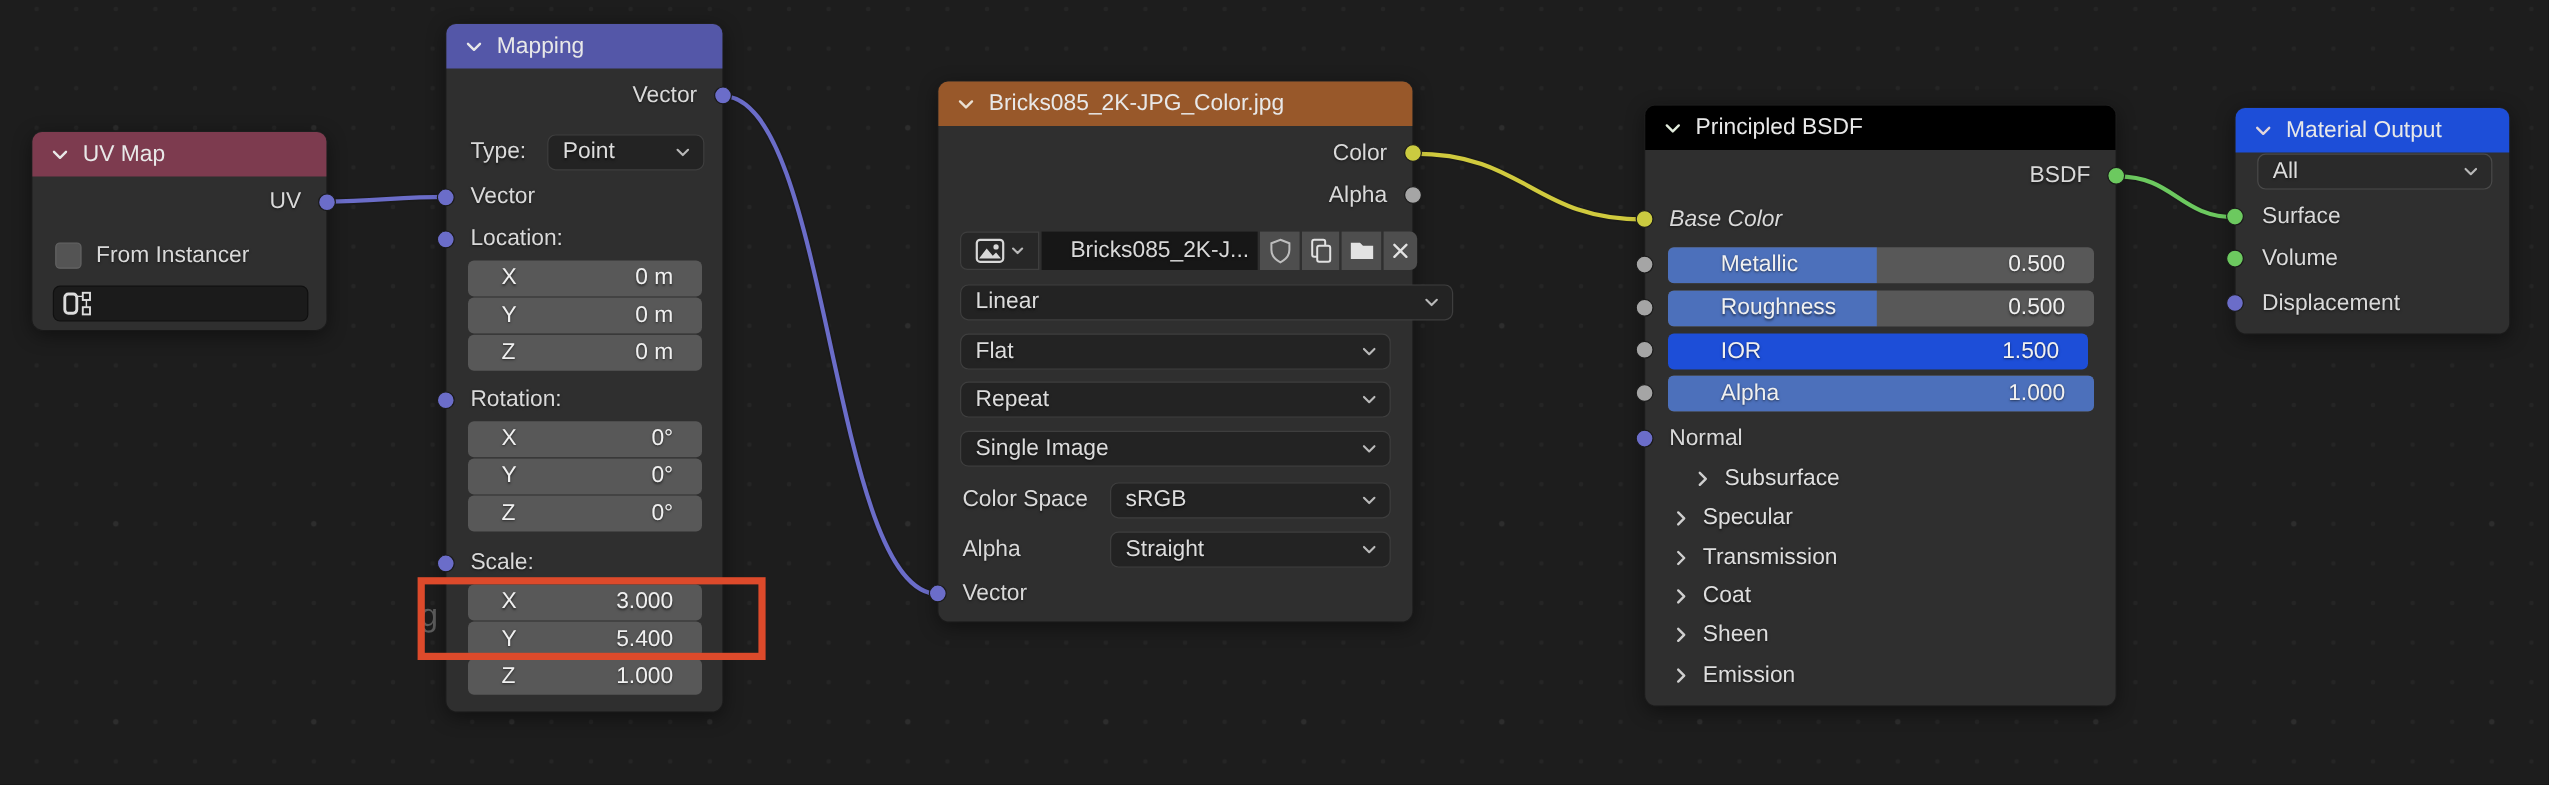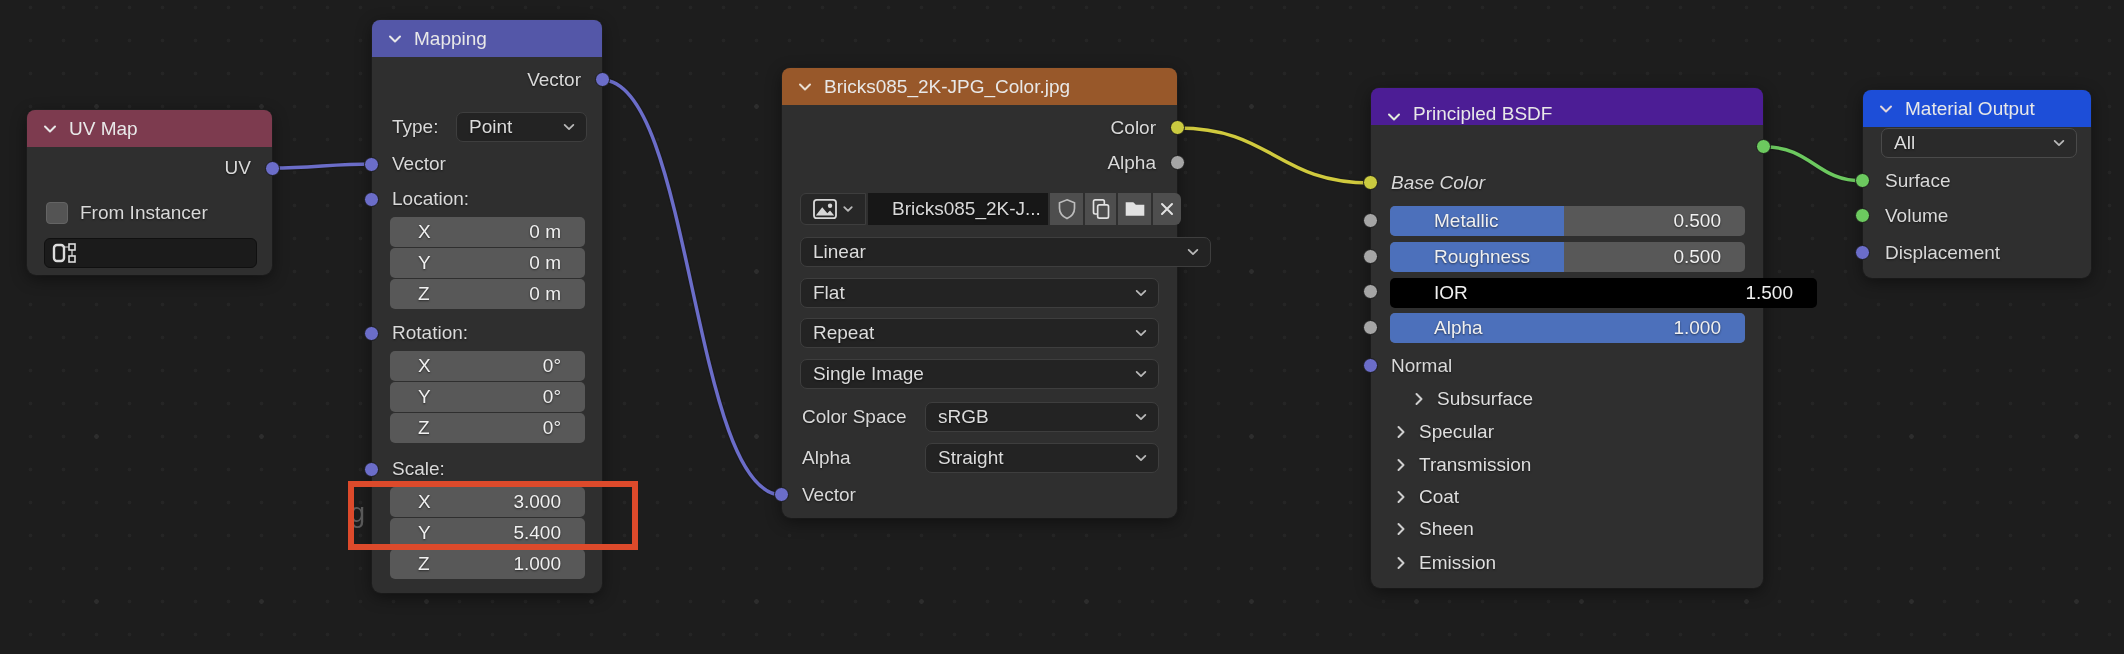--- a/index.html
+++ b/index.html
@@ -271,25 +271,28 @@
         </svg>
     </div>
 
     <div class="row irow" style="top:412px;">
       <span class="lbl">Vector</span>
     </div>
     <div class="sock sockL" style="top: 419px; background: rgb(107, 109, 201);"></div>
   </div>
 
   <div class="node" style="left:1371px;top:88px;width:392px;height:500px;">
-    <div class="nh" style="background: #4c1d95; align-items: flex-end;">
+    <div class="nh" style="background: #000000;">
       <svg class="ic" width="16" height="16" viewBox="0 0 16 16">
           <path d="M3 5.5 L8 10.5 L13 5.5" fill="none" stroke="#e2ecdc" stroke-width="2" stroke-linecap="round" stroke-linejoin="round"></path>
         </svg>
       <span>Principled BSDF</span>
+    </div>
+    <div class="row orow" style="top:44px;">
+      <span class="lbl">BSDF</span>
     </div>
     <div class="sock sockR" style="top: 51px; background: rgb(108, 201, 95);"></div>
 
     <div class="row irow" style="top:80px;font-style:italic;">
       <span class="lbl">Base Color</span>
     </div>
     <div class="sock sockL" style="top: 87px; background: rgb(203, 203, 64);"></div>
 
     <div class="slider" style="left:19px;top:118px;width:355px;">
       <span class="fill" style="width: 49%; background: rgb(76, 112, 187);"></span>
@@ -298,21 +301,21 @@
     </div>
     <div class="sock sockL" style="top: 125px; background: rgb(165, 165, 165);"></div>
 
     <div class="slider" style="left:19px;top:154px;width:355px;">
       <span class="fill" style="width: 49%; background: rgb(76, 112, 187);"></span>
       <span class="ax axp">Roughness</span>
       <span class="val">0.500</span>
     </div>
     <div class="sock sockL" style="top: 161px; background: rgb(165, 165, 165);"></div>
 
-    <div class="slider" style="left:19px;top:190px;width:427px;background:#000000;">
+    <div class="slider" style="left:19px;top:190px;width:350px;background:#1d4ed8;">
       <span class="fill" style="width: 0%; background: rgb(76, 112, 187);"></span>
       <span class="ax axp">IOR</span>
       <span class="val">1.500</span>
     </div>
     <div class="sock sockL" style="top: 196px; background: rgb(165, 165, 165);"></div>
 
     <div class="slider" style="left:19px;top:225px;width:355px;">
       <span class="fill" style="width: 100%; background: rgb(76, 112, 187);"></span>
       <span class="ax axp">Alpha</span>
       <span class="val">1.000</span>

